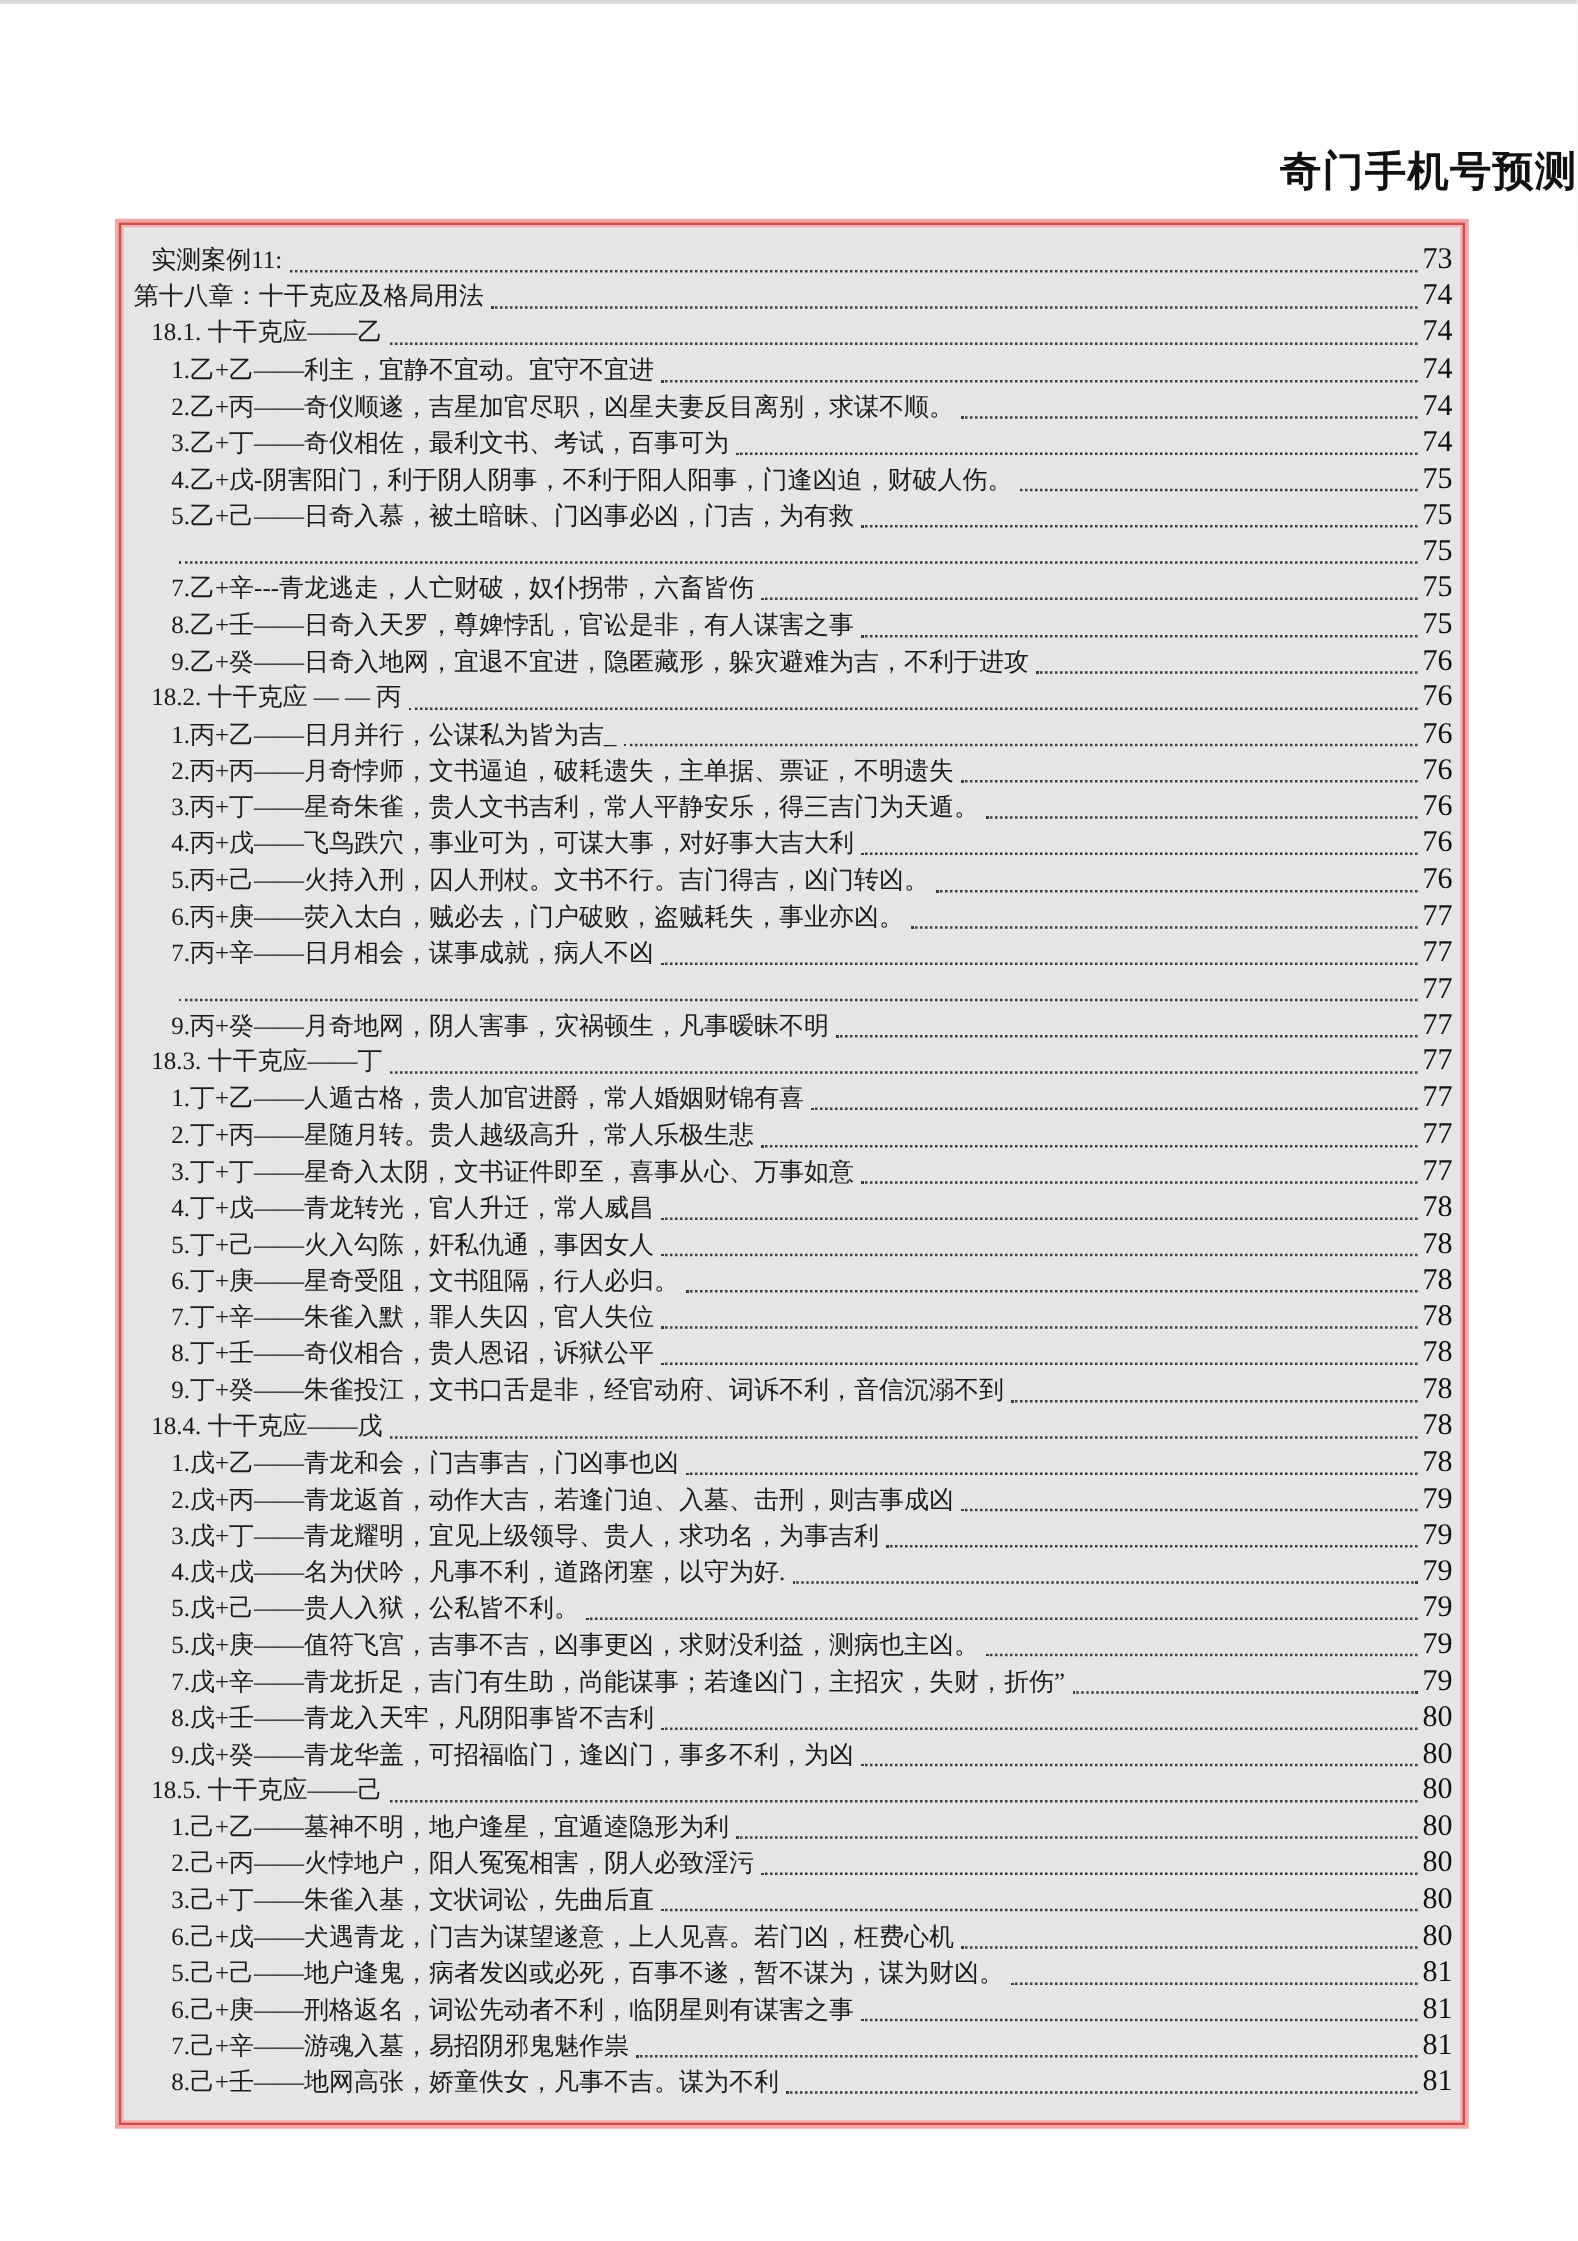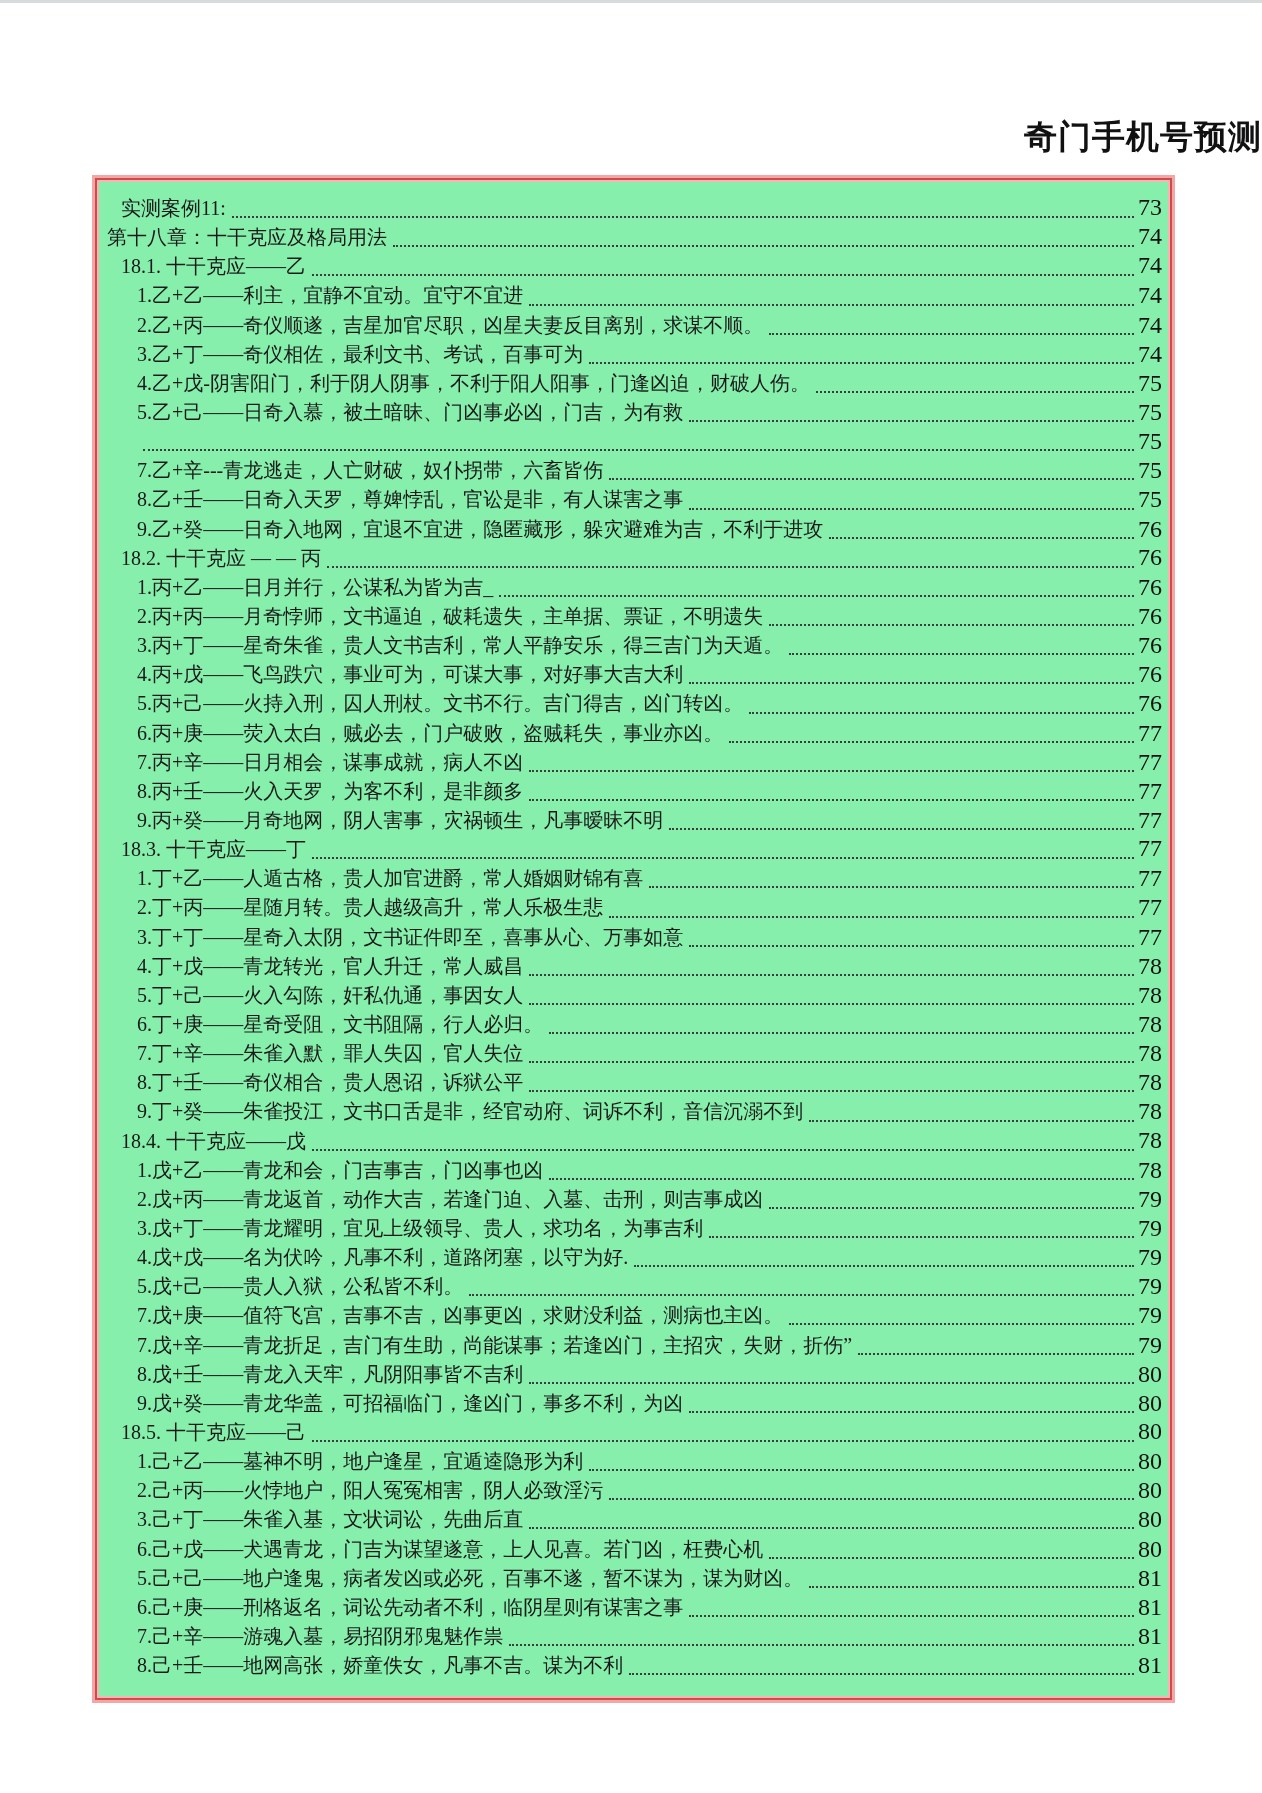--- a/index.html
+++ b/index.html
@@ -24,21 +24,21 @@
     color: #111;
     letter-spacing: 1px;
   }
   .toc-box {
     position: absolute;
     left: 95px;
     top: 178px;
     width: 1057px;
     border: 2px solid #d14a4a;
     box-shadow: 0 0 0 3px #f2a6a6, inset 0 0 0 2px #f5b5b5;
-    background: #86efac;
+    background: #e5e5e5;
     padding: 14px 8px 18px 8px;
     box-sizing: content-box;
   }
   .toc-row {
     display: flex;
     align-items: baseline;
     height: 29.15px;
     font-size: 20px;
     color: #1a1a1a;
     white-space: nowrap;
@@ -167,21 +167,20 @@
         <span class="text">6.丙+庚——荧入太白，贼必去，门户破败，盗贼耗失，事业亦凶。</span>
         <span class="dots"></span>
         <span class="page">77</span>
       </div>
       <div class="toc-row lvl2">
         <span class="text">7.丙+辛——日月相会，谋事成就，病人不凶</span>
         <span class="dots"></span>
         <span class="page">77</span>
       </div>
       <div class="toc-row lvl2">
-        <span class="text">8.丙+壬——火入天罗，为客不利，是非颜多</span>
         <span class="dots"></span>
         <span class="page">77</span>
       </div>
       <div class="toc-row lvl2">
         <span class="text">9.丙+癸——月奇地网，阴人害事，灾祸顿生，凡事暧昧不明</span>
         <span class="dots"></span>
         <span class="page">77</span>
       </div>
       <div class="toc-row lvl1">
         <span class="text">18.3. 十干克应——丁</span>
@@ -257,21 +256,21 @@
         <span class="text">4.戊+戊——名为伏吟，凡事不利，道路闭塞，以守为好.</span>
         <span class="dots"></span>
         <span class="page">79</span>
       </div>
       <div class="toc-row lvl2">
         <span class="text">5.戊+己——贵人入狱，公私皆不利。</span>
         <span class="dots"></span>
         <span class="page">79</span>
       </div>
       <div class="toc-row lvl2">
-        <span class="text">7.戊+庚——值符飞宫，吉事不吉，凶事更凶，求财没利益，测病也主凶。</span>
+        <span class="text">5.戊+庚——值符飞宫，吉事不吉，凶事更凶，求财没利益，测病也主凶。</span>
         <span class="dots"></span>
         <span class="page">79</span>
       </div>
       <div class="toc-row lvl2">
         <span class="text">7.戊+辛——青龙折足，吉门有生助，尚能谋事；若逢凶门，主招灾，失财，折伤”</span>
         <span class="dots"></span>
         <span class="page">79</span>
       </div>
       <div class="toc-row lvl2">
         <span class="text">8.戊+壬——青龙入天牢，凡阴阳事皆不吉利</span>

